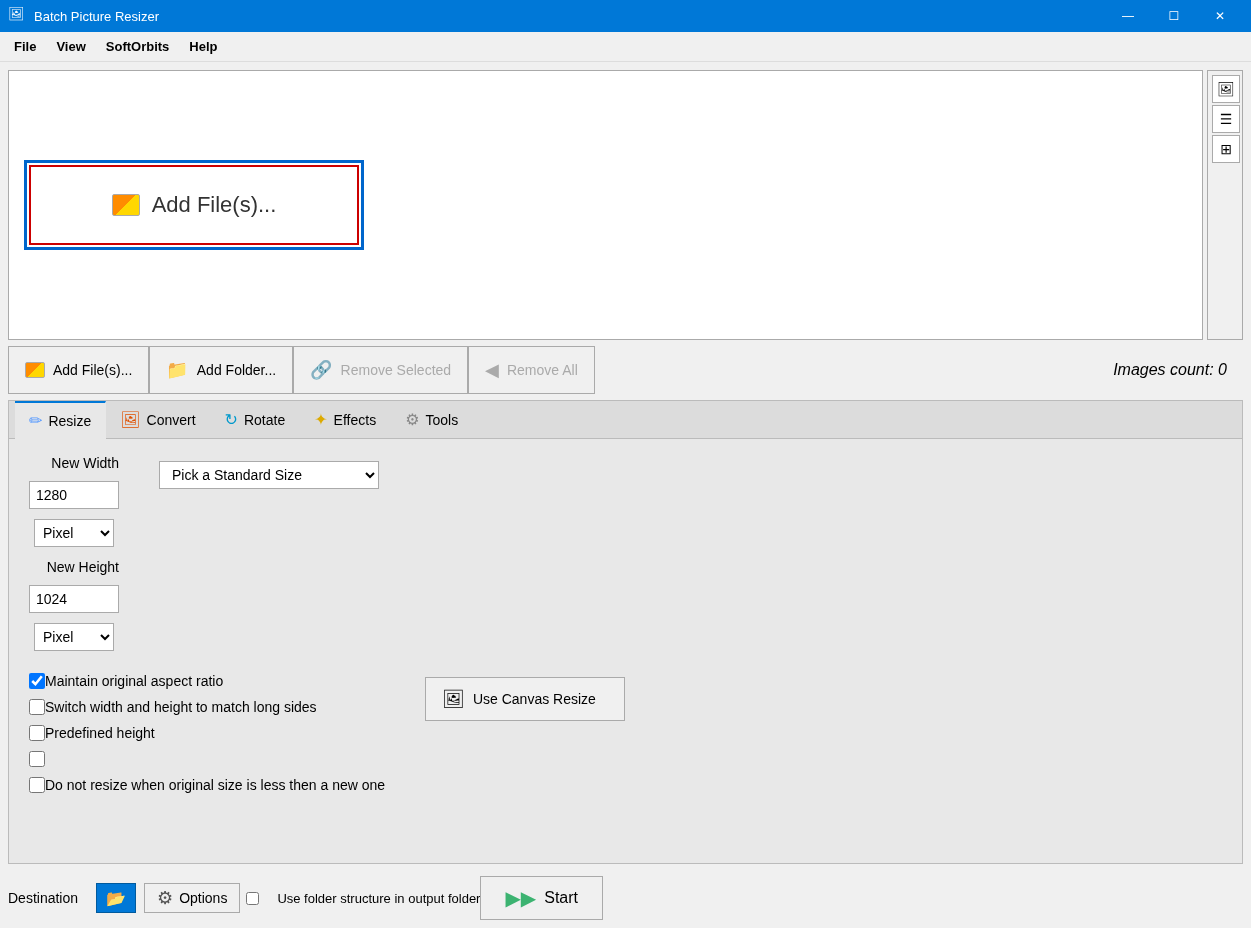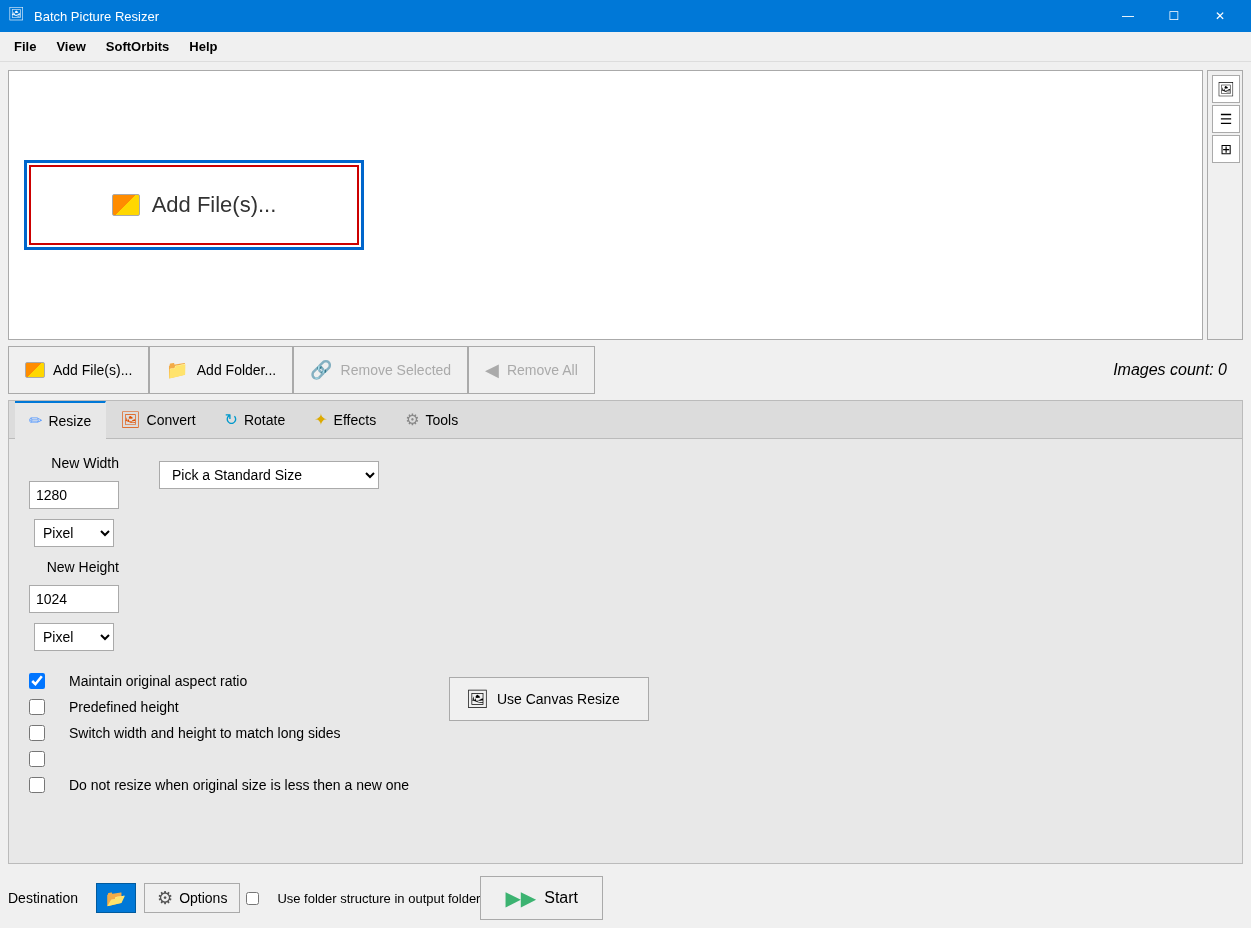--- a/index.html
+++ b/index.html
@@ -204,21 +204,21 @@
       font-size: 14px;
       background: white;
       cursor: pointer;
       min-width: 220px;
       margin-left: 20px;
     }
 
     .checkbox-row {
       display: flex;
       align-items: center;
-      gap: 24px;
+      gap: 0;
       margin-bottom: 10px;
       font-size: 14px;
     }
     .checkbox-row input[type=checkbox] {
       width: 16px; height: 16px;
       cursor: pointer;
     }
 
     
     .canvas-resize-btn {
@@ -445,26 +445,26 @@
         </div>
       </div>
 
       <div style="display:flex; gap:40px; margin-top:10px; align-items:flex-start;">
         <div>
           <div class="checkbox-row">
             <input type="checkbox" id="maintain" checked="" style="">
             <label for="maintain">Maintain original aspect ratio</label>
           </div>
           <div class="checkbox-row">
+            <input type="checkbox" id="switch" style="">
+            <label for="switch">Switch width and height to match long sides</label>
+          </div>
+          <div class="checkbox-row">
             <input type="checkbox" id="predefined" style="">
             <label for="predefined">Predefined height</label>
-          </div>
-          <div class="checkbox-row">
-            <input type="checkbox" id="switch" style="">
-            <label for="switch">Switch width and height to match long sides</label>
           </div>
           <div class="checkbox-row">
             <input type="checkbox" id="smart" style="">
           </div>
           <div class="checkbox-row">
             <input type="checkbox" id="noresize" style="">
             <label for="noresize">Do not resize when original size is less then a new one</label>
           </div>
         </div>
         <div style="padding-top:4px;">

